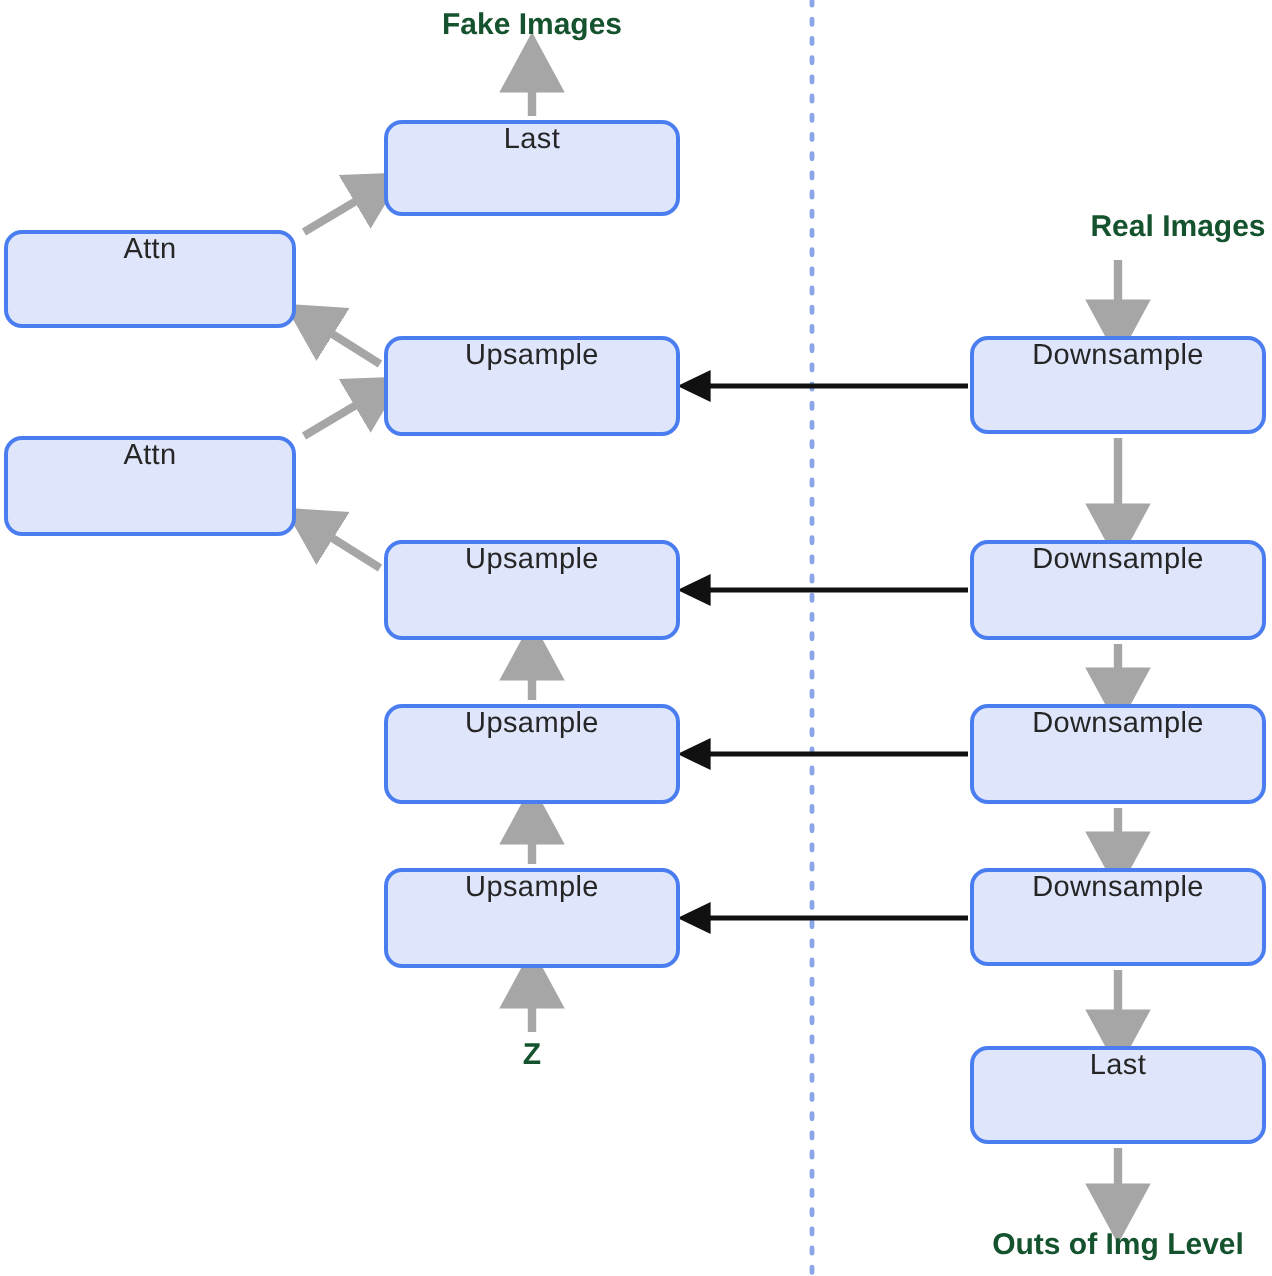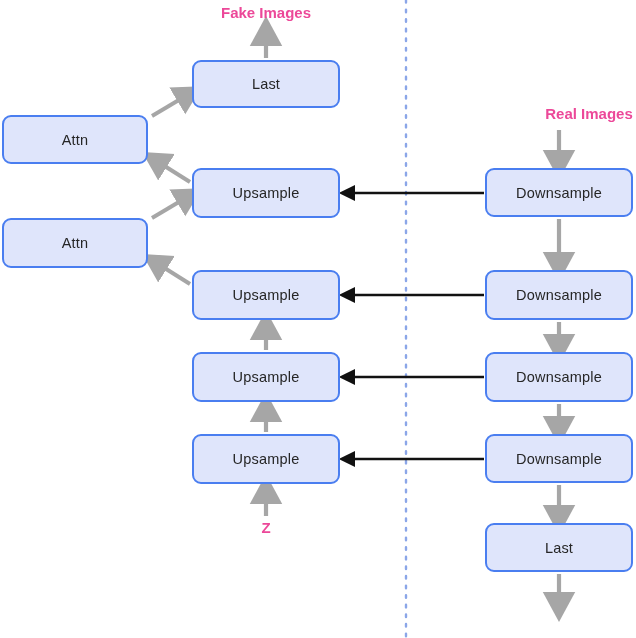--- a/index.html
+++ b/index.html
@@ -25,33 +25,32 @@
     height: 638px;
     pointer-events: none;
   }
   .node {
     position: absolute;
     box-sizing: border-box;
     background: #dfe5fb;
     border: 2px solid #4a7ef0;
     border-radius: 9px;
     display: flex;
-    align-items: center;
     justify-content: center;
     color: #262626;
     font-size: 14.5px;
     font-weight: 400;
     letter-spacing: .2px;
     z-index: 2;
   }
   .io-label {
     position: absolute;
     font-size: 15px;
     font-weight: bold;
-    color: #ec4899;
+    color: #14532d;
     white-space: nowrap;
     z-index: 3;
   }
   .io-label.center {
     transform: translateX(-50%);
   }
 </style>
 </head>
 <body>
 
@@ -88,20 +87,21 @@
 
     <line x1="484" y1="193" x2="347" y2="193" stroke="#111111" stroke-width="2.6" marker-end="url(#blackHead)"></line>
     <line x1="484" y1="295" x2="347" y2="295" stroke="#111111" stroke-width="2.6" marker-end="url(#blackHead)"></line>
     <line x1="484" y1="377" x2="347" y2="377" stroke="#111111" stroke-width="2.6" marker-end="url(#blackHead)"></line>
     <line x1="484" y1="459" x2="347" y2="459" stroke="#111111" stroke-width="2.6" marker-end="url(#blackHead)"></line>
   </svg>
 
   <div class="io-label center" style="left:266px; top:4px;">Fake Images</div>
   <div class="io-label center" style="left:559px; top:105px;margin-left:30px;">Real Images</div>
   <div class="io-label center" style="left:266px; top:519px;">Z</div>
+  <div class="io-label center" style="left:559px; top:614px;">Outs of Img Level</div>
 
   <div class="node" style="left:192px; top:60px; width:148px; height:48px;">
     <span>Last</span>
   </div>
   <div class="node" style="left:2px; top:115px; width:146px; height:49px;">
     <span>Attn</span>
   </div>
   <div class="node" style="left:192px; top:168px; width:148px; height:50px;">
     <span>Upsample</span>
   </div>

